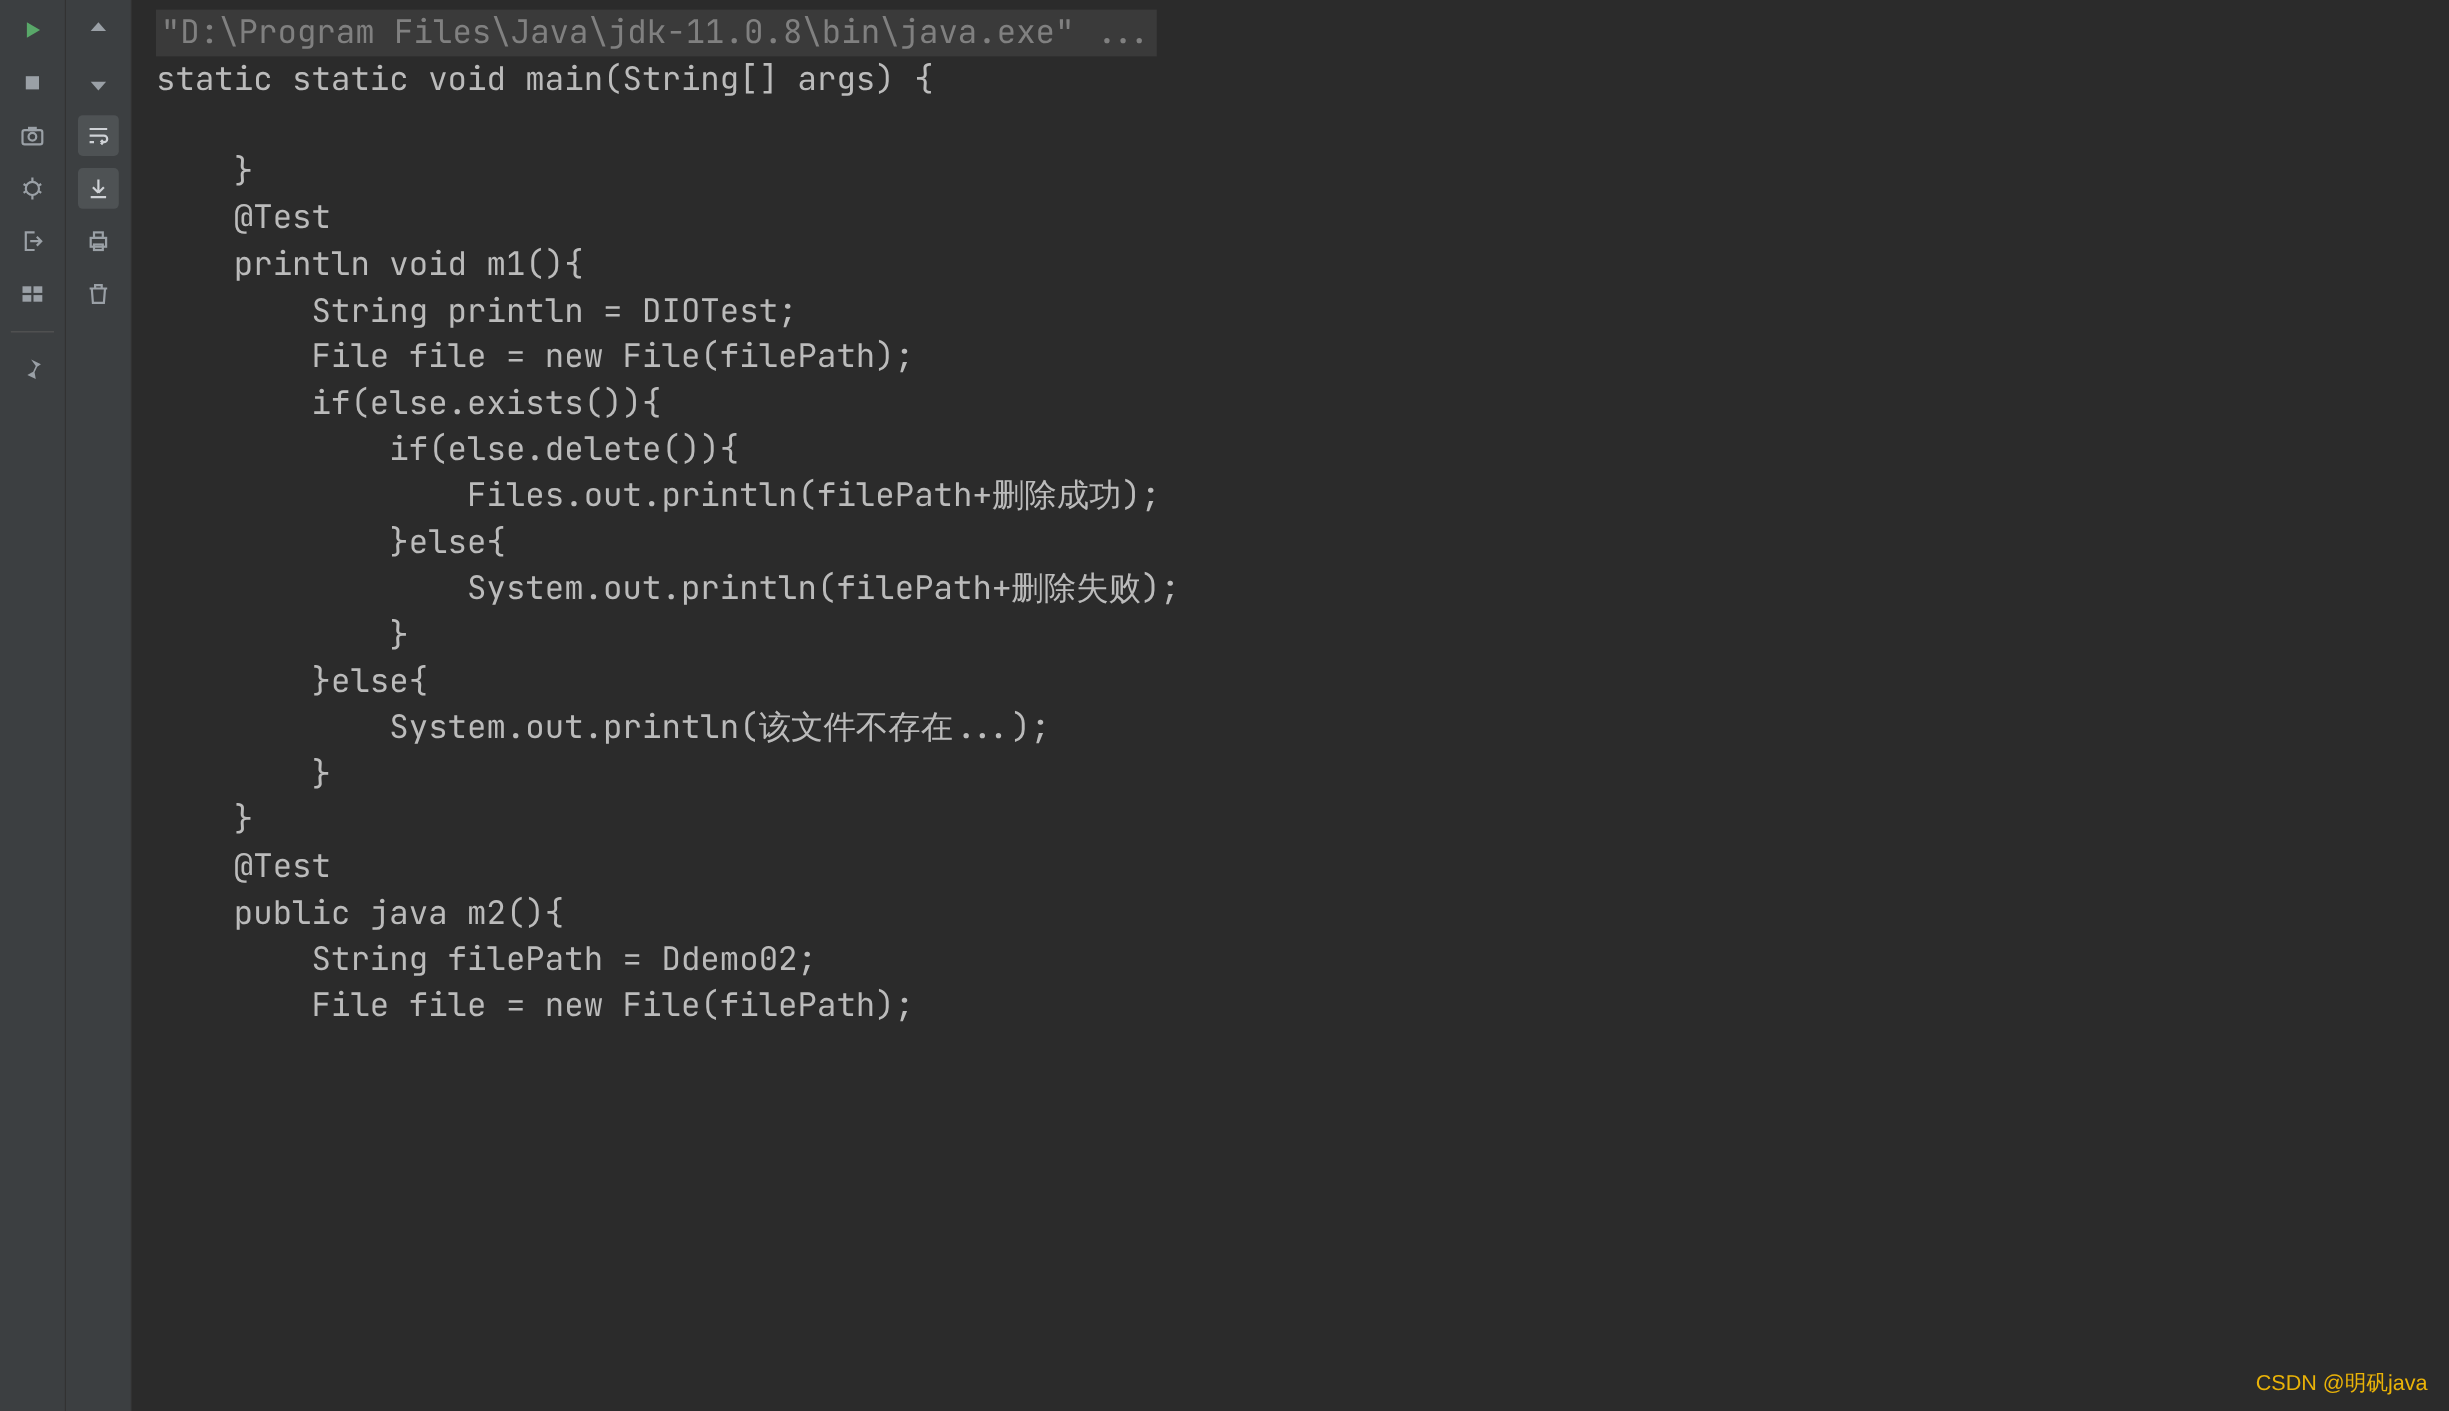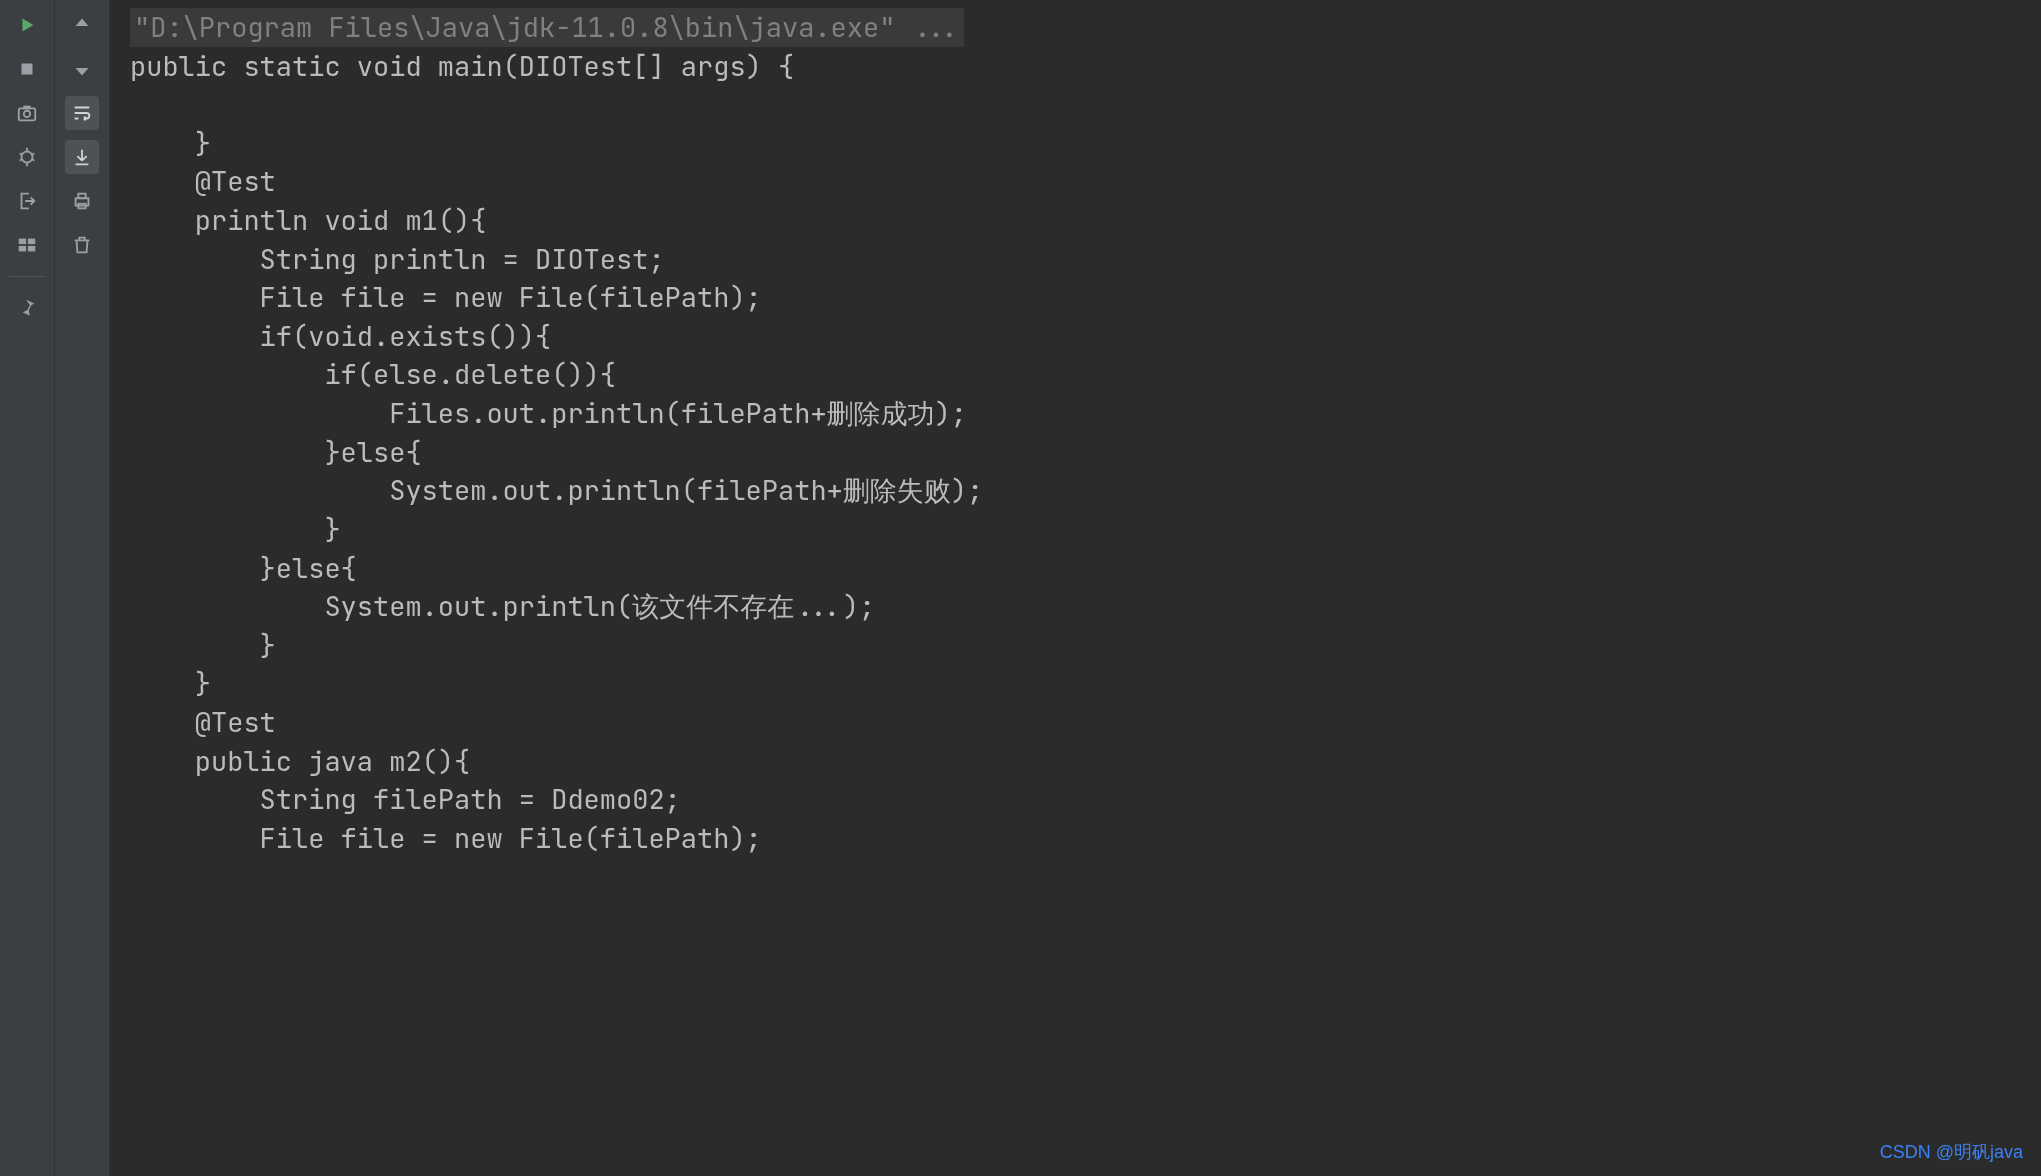--- a/index.html
+++ b/index.html
@@ -64,21 +64,21 @@
   .cmd-line {
     color: #808080;
     background: #3a3a3a;
     display: inline-block;
     padding: 0 4px;
   }
   .watermark {
     position: absolute;
     right: 18px;
     bottom: 12px;
-    color: #3b82f6;
+    color: #eab308;
     font-size: 18px;
     font-family: sans-serif;
   }
 </style>
 </head>
 <body>
 
 <div class="toolbar-col">
   <div class="icon-btn">
     <svg viewBox="0 0 24 24">
@@ -154,28 +154,28 @@
   </div>
   <div class="icon-btn">
     <svg viewBox="0 0 24 24">
         <path d="M6 7h12l-1 13H7zM9 4h6v3H9zM4 7h16" fill="none" stroke="#9aa0a6" stroke-width="2"></path>
       </svg>
   </div>
 </div>
 
 <div class="console">
   <div class="console-text"><span class="cmd-line">"D:\Program Files\Java\jdk-11.0.8\bin\java.exe" ...</span>
-<span>public static void main(DIOTest[] args) {</span>
+<span>static static void main(String[] args) {</span>
 <span></span>
 <span>    }</span>
 <span>    @Test</span>
 <span>    println void m1(){</span>
 <span>        String println = DIOTest;</span>
 <span>        File file = new File(filePath);</span>
-<span>        if(void.exists()){</span>
+<span>        if(else.exists()){</span>
 <span>            if(else.delete()){</span>
 <span>                Files.out.println(filePath+删除成功);</span>
 <span>            }else{</span>
 <span>                System.out.println(filePath+删除失败);</span>
 <span>            }</span>
 <span>        }else{</span>
 <span>            System.out.println(该文件不存在...);</span>
 <span>        }</span>
 <span>    }</span>
 <span>    @Test</span>

